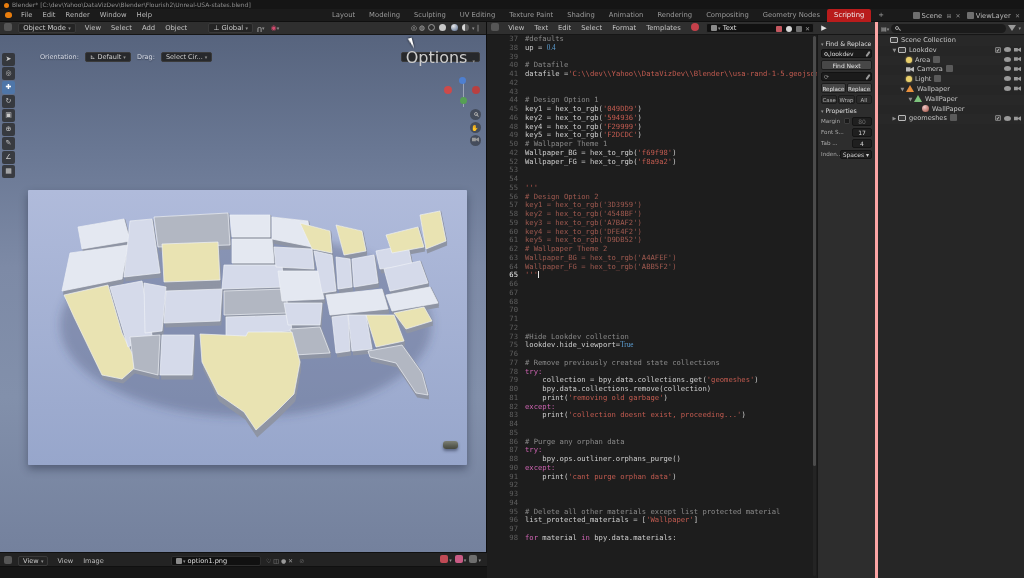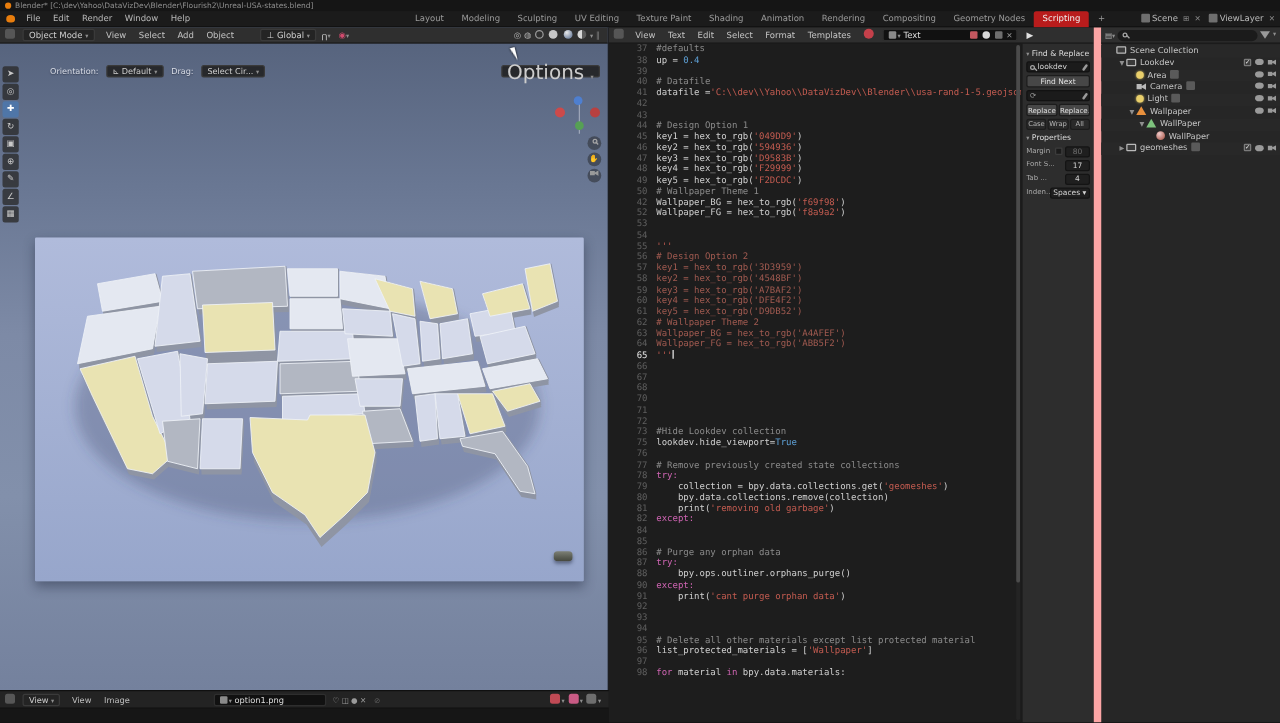--- a/index.html
+++ b/index.html
@@ -79,21 +79,21 @@
 
   
   #ted{left:487px;top:22px;width:388px;height:556px;background:#1d1d1d;}
   #ted-code{position:absolute;left:16px;top:13px;width:327px;bottom:0;overflow:hidden;
     font-family:"DejaVu Sans Mono","Liberation Mono",monospace;font-size:7.2px;}
   .cl{display:flex;height:8.76px;line-height:8.76px;white-space:pre;}
   .ln{width:15px;text-align:right;color:#5f5f5f;flex:none;margin-right:7px;}
   .ln.cur{color:#e8e8e8;}
   .ct{color:var(--c-def);}
   .s-com{color:var(--c-com);} .s-str{color:var(--c-str);} .s-strd{color:var(--c-strd);}
-  .s-kw{color:var(--c-kw);} .s-num{color:var(--c-num);} .s-def{color:var(--c-def);}
+  .s-kw{color:var(--c-kw);} .s-num{color:var(--c-num);font-family:Liberation Serif, serif;} .s-def{color:var(--c-def);}
   .caret{display:inline-block;width:1.5px;height:7px;background:#e8e8e8;vertical-align:-1px;}
   #ted-scroll{position:absolute;right:59px;top:14px;width:3px;height:540px;background:#242424;border-radius:2px;}
   #ted-scroll .handle{position:absolute;left:0;top:0;width:3px;height:430px;background:#4b4b4b;border-radius:2px;}
   .red-dot{display:inline-block;width:8px;height:8px;border-radius:50%;background:#c4404a;
     margin:0 3px;vertical-align:-1px;}
   .db-pill{display:inline-block;background:#111;border:1px solid #2e2e2e;border-radius:2px;
     height:10px;line-height:9px;padding:0 3px;margin-left:2px;color:#ddd;min-width:108px;}
   .db-ic{display:inline-block;width:6px;height:6px;border-radius:1px;margin:0 1px;vertical-align:-1px;}
   .play{color:#e2e2e2;font-size:7px;margin-left:5px;}
 
@@ -113,21 +113,21 @@
   .tgl{flex:1;background:#2a2a2a;border:1px solid #1c1c1c;border-radius:2px;height:9px;
     line-height:8px;text-align:center;color:#b4b4b4;font-size:5.4px;overflow:hidden;}
   .prop-row{display:flex;align-items:center;height:10px;margin-bottom:1px;white-space:nowrap;}
   .prop-row .pl{flex:1;color:#ababab;font-size:5.6px;overflow:hidden;}
   .prop-row .pv{background:#1f1f1f;border:1px solid #141414;border-radius:2px;min-width:20px;
     height:9px;line-height:8px;text-align:center;color:#d5d5d5;padding:0 2px;}
   .pv.dim{color:#6e6e6e;}
   .cbx{width:6px;height:6px;background:#1b1b1b;border:1px solid #3c3c3c;border-radius:1px;margin-right:2px;flex:none;}
 
   
-  #outl{left:875px;top:22px;width:149px;height:556px;background:#262626;border-left:6px solid #fca5a5;}
+  #outl{left:875px;top:22px;width:149px;height:556px;background:#262626;border-left:3px solid #fca5a5;}
   #outl-head{position:absolute;left:0;top:0;right:0;height:13px;background:#2f2f2f;
     border-bottom:1px solid #161616;display:flex;align-items:center;padding:0 3px;gap:2px;}
   #outl-search{flex:1;display:flex;align-items:center;background:#1b1b1b;border-radius:5px;
     height:9px;padding:0 4px;}
   #outl-rows{position:absolute;left:0;top:14px;right:0;font-size:6.6px;color:#c4c4c4;}
   .orow{position:relative;height:9.8px;line-height:9.8px;white-space:nowrap;}
   .orow:nth-child(odd){background:#282828;}
   .oexp{display:inline-block;width:7px;color:#8f8f8f;font-size:5px;text-align:center;}
   .oright{position:absolute;right:3px;top:1px;display:flex;gap:3px;align-items:center;}
   .oi{display:inline-block;}
@@ -466,21 +466,20 @@
         <div class="cl"><span class="ln">37</span><span class="ct"><span class="s-com">#defaults</span></span></div>
         <div class="cl"><span class="ln">38</span><span class="ct"><span class="s-def">up = </span><span class="s-num">0.4</span></span></div>
         <div class="cl"><span class="ln">39</span><span class="ct"></span></div>
         <div class="cl"><span class="ln">40</span><span class="ct"><span class="s-com"># Datafile</span></span></div>
         <div class="cl"><span class="ln">41</span><span class="ct"><span class="s-def">datafile =</span><span class="s-str">'C:\\dev\\Yahoo\\DataVizDev\\Blender\\usa-rand-1-5.geojson'</span></span></div>
         <div class="cl"><span class="ln">42</span><span class="ct"></span></div>
         <div class="cl"><span class="ln">43</span><span class="ct"></span></div>
         <div class="cl"><span class="ln">44</span><span class="ct"><span class="s-com"># Design Option 1</span></span></div>
         <div class="cl"><span class="ln">45</span><span class="ct"><span class="s-def">key1 = hex_to_rgb(</span><span class="s-str">'049DD9'</span><span class="s-def">)</span></span></div>
         <div class="cl"><span class="ln">46</span><span class="ct"><span class="s-def">key2 = hex_to_rgb(</span><span class="s-str">'594936'</span><span class="s-def">)</span></span></div>
-        <div class="cl"><span class="ln">47</span><span class="ct"><span class="s-def">key3 = hex_to_rgb(</span><span class="s-str">'D9583B'</span><span class="s-def">)</span></span></div>
         <div class="cl"><span class="ln">48</span><span class="ct"><span class="s-def">key4 = hex_to_rgb(</span><span class="s-str">'F29999'</span><span class="s-def">)</span></span></div>
         <div class="cl"><span class="ln">49</span><span class="ct"><span class="s-def">key5 = hex_to_rgb(</span><span class="s-str">'F2DCDC'</span><span class="s-def">)</span></span></div>
         <div class="cl"><span class="ln">50</span><span class="ct"><span class="s-com"># Wallpaper Theme 1</span></span></div>
         <div class="cl"><span class="ln">42</span><span class="ct"><span class="s-def">Wallpaper_BG = hex_to_rgb(</span><span class="s-str">'f69f98'</span><span class="s-def">)</span></span></div>
         <div class="cl"><span class="ln">52</span><span class="ct"><span class="s-def">Wallpaper_FG = hex_to_rgb(</span><span class="s-str">'f8a9a2'</span><span class="s-def">)</span></span></div>
         <div class="cl"><span class="ln">53</span><span class="ct"></span></div>
         <div class="cl"><span class="ln">54</span><span class="ct"></span></div>
         <div class="cl"><span class="ln">55</span><span class="ct"><span class="s-str">'''</span></span></div>
         <div class="cl"><span class="ln">56</span><span class="ct"><span class="s-strd"># Design Option 2</span></span></div>
         <div class="cl"><span class="ln">57</span><span class="ct"><span class="s-strd">key1 = hex_to_rgb('3D3959')</span></span></div>
@@ -500,20 +499,21 @@
         <div class="cl"><span class="ln">72</span><span class="ct"></span></div>
         <div class="cl"><span class="ln">73</span><span class="ct"><span class="s-com">#Hide Lookdev collection</span></span></div>
         <div class="cl"><span class="ln">75</span><span class="ct"><span class="s-def">lookdev.hide_viewport=</span><span class="s-num">True</span></span></div>
         <div class="cl"><span class="ln">76</span><span class="ct"></span></div>
         <div class="cl"><span class="ln">77</span><span class="ct"><span class="s-com"># Remove previously created state collections</span></span></div>
         <div class="cl"><span class="ln">78</span><span class="ct"><span class="s-kw">try:</span></span></div>
         <div class="cl"><span class="ln">79</span><span class="ct"><span class="s-def">    collection = bpy.data.collections.get(</span><span class="s-str">'geomeshes'</span><span class="s-def">)</span></span></div>
         <div class="cl"><span class="ln">80</span><span class="ct"><span class="s-def">    bpy.data.collections.remove(collection)</span></span></div>
         <div class="cl"><span class="ln">81</span><span class="ct"><span class="s-def">    print(</span><span class="s-str">'removing old garbage'</span><span class="s-def">)</span></span></div>
         <div class="cl"><span class="ln">82</span><span class="ct"><span class="s-kw">except:</span></span></div>
+        <div class="cl"><span class="ln">83</span><span class="ct"><span class="s-def">    print(</span><span class="s-str">'collection doesnt exist, proceeding...'</span><span class="s-def">)</span></span></div>
         <div class="cl"><span class="ln">84</span><span class="ct"></span></div>
         <div class="cl"><span class="ln">85</span><span class="ct"></span></div>
         <div class="cl"><span class="ln">86</span><span class="ct"><span class="s-com"># Purge any orphan data</span></span></div>
         <div class="cl"><span class="ln">87</span><span class="ct"><span class="s-kw">try:</span></span></div>
         <div class="cl"><span class="ln">88</span><span class="ct"><span class="s-def">    bpy.ops.outliner.orphans_purge()</span></span></div>
         <div class="cl"><span class="ln">90</span><span class="ct"><span class="s-kw">except:</span></span></div>
         <div class="cl"><span class="ln">91</span><span class="ct"><span class="s-def">    print(</span><span class="s-str">'cant purge orphan data'</span><span class="s-def">)</span></span></div>
         <div class="cl"><span class="ln">92</span><span class="ct"></span></div>
         <div class="cl"><span class="ln">93</span><span class="ct"></span></div>
         <div class="cl"><span class="ln">94</span><span class="ct"></span></div>

